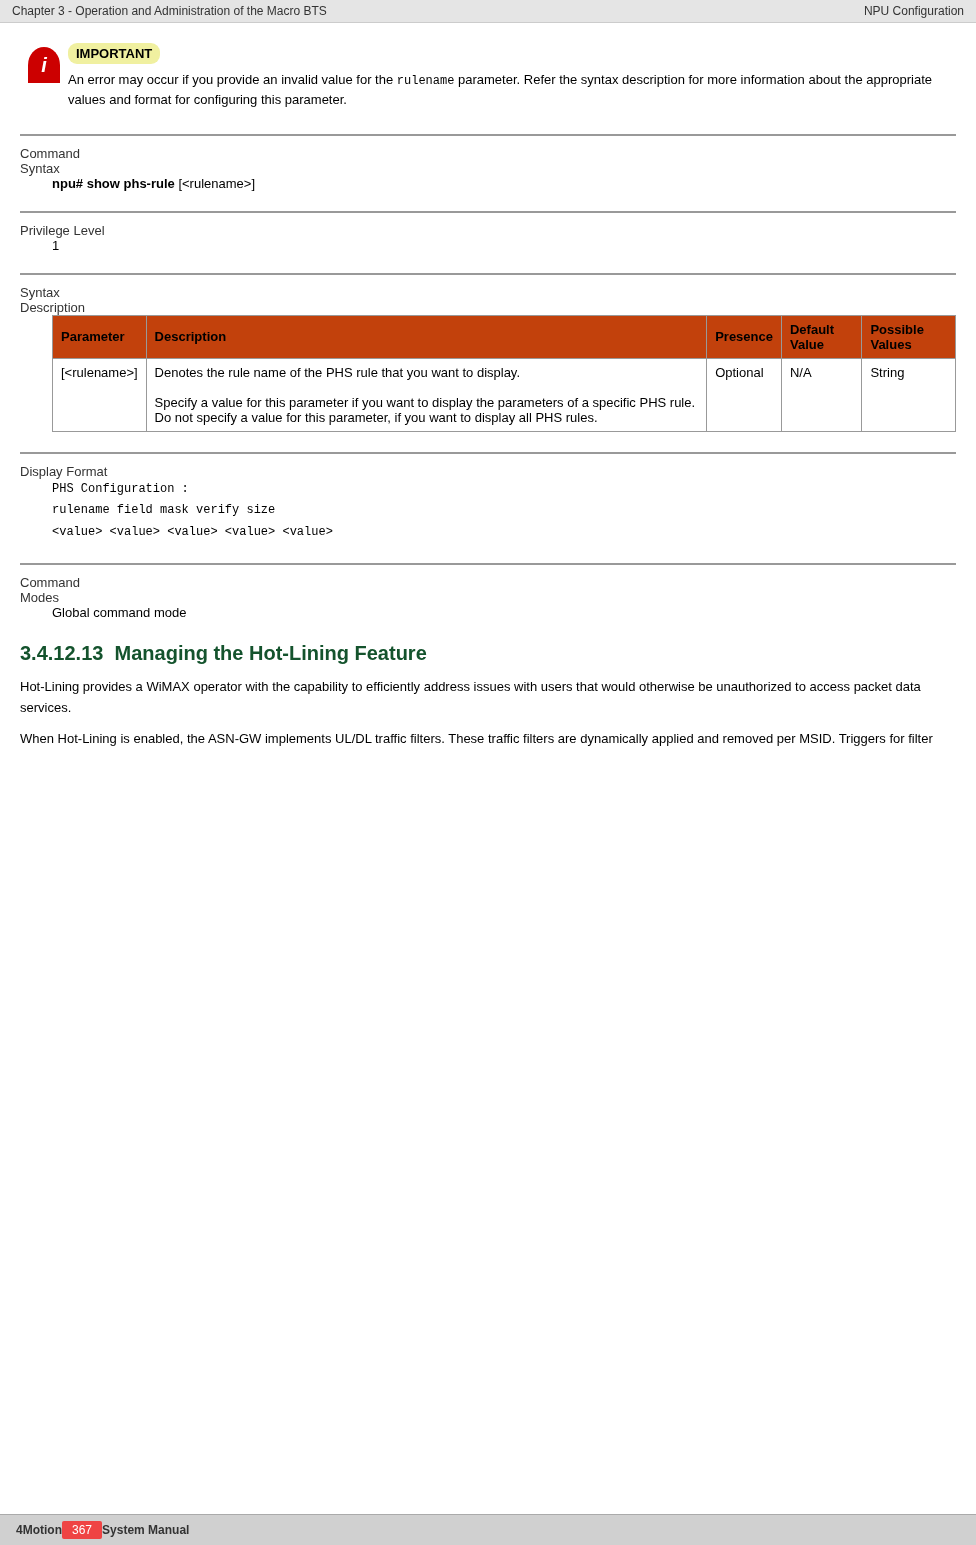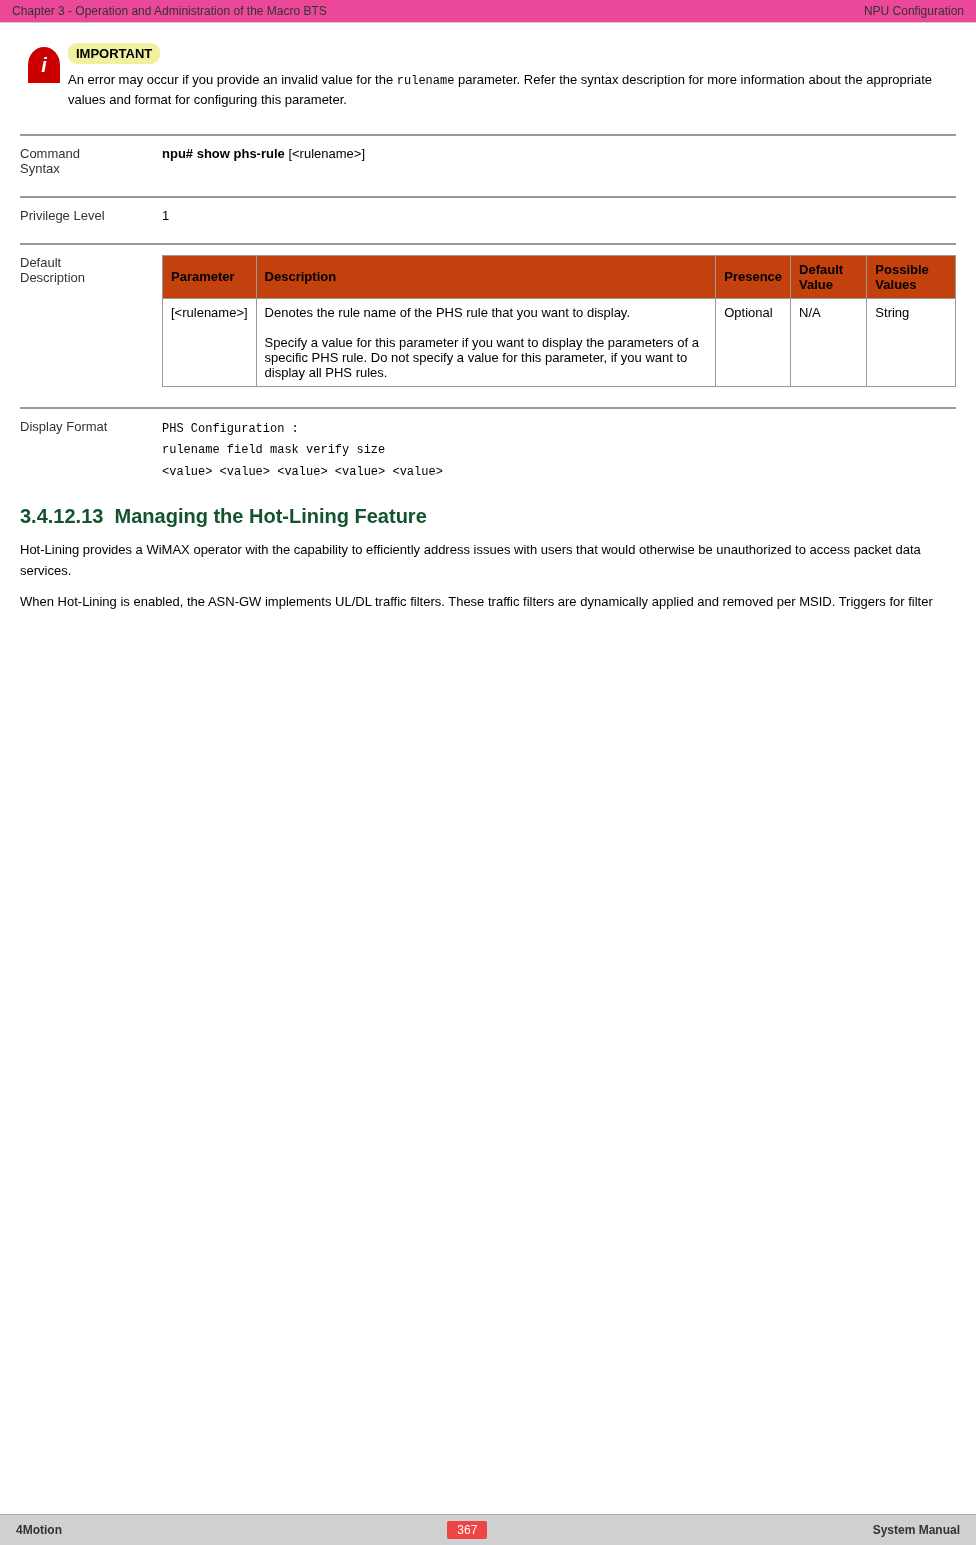--- a/index.html
+++ b/index.html
@@ -10,21 +10,21 @@
       background: #fff;
       width: 976px;
     }
 
     
     .header-bar {
       display: flex;
       justify-content: space-between;
       align-items: center;
       padding: 4px 12px;
-      background: #ec4899;
+      background: #e5e5e5;
       border-bottom: 1px solid #ccc;
     }
     .header-left {
       font-size: 12px;
       color: #333;
     }
     .header-right {
       font-size: 12px;
       color: #333;
     }
@@ -81,21 +81,21 @@
       line-height: 1.5;
     }
     .important-text code {
       font-family: 'Courier New', monospace;
       font-size: 12px;
     }
 
     
     .section-row {
       display: flex;
-      flex-direction: row;
+      flex-direction: column;
       border-top: 2px solid #999;
       padding-top: 10px;
       margin-bottom: 20px;
     }
     .section-label {
       width: 110px;
       flex-shrink: 0;
       font-size: 13px;
       font-weight: normal;
       color: #333;
@@ -144,21 +144,20 @@
 
     .body-text {
       font-size: 13px;
       line-height: 1.6;
       margin-bottom: 10px;
     }
 
     
     .footer-bar {
       display: flex;
-      justify-content: space-between;
       align-items: center;
       padding: 6px 16px;
       background: #d0d0d0;
       border-top: 1px solid #aaa;
       position: fixed;
       bottom: 0;
       width: 976px;
     }
     .footer-left {
       font-size: 12px;
@@ -227,21 +226,21 @@
       <div class="section-label">
         <span>Privilege Level</span>
       </div>
       <div class="section-content">
         <span class="privilege-value">1</span>
       </div>
     </div>
 
     <div class="section-row">
       <div class="section-label">
-        <span>Default Description</span>
+        <span>Syntax Description</span>
       </div>
       <div class="section-content">
         <table class="syntax-table">
           <thead>
             <tr>
               <th>Parameter</th>
               <th>Description</th>
               <th>Presence</th>
               <th>Default Value</th>
               <th>Possible Values</th>
@@ -270,20 +269,28 @@
       </div>
       <div class="section-content">
         <div class="display-format-code">
           <div>PHS Configuration :</div>
           <div>rulename field    mask   verify   size</div>
           <div>&lt;value&gt;  &lt;value&gt; &lt;value&gt; &lt;value&gt; &lt;value&gt;</div>
         </div>
       </div>
     </div>
 
+    <div class="section-row">
+      <div class="section-label">
+        <span>Command Modes</span>
+      </div>
+      <div class="section-content">
+        <span>Global command mode</span>
+      </div>
+    </div>
 
     <div class="section-heading">
       <span>3.4.12.13</span>&nbsp;&nbsp;<span>Managing the Hot-Lining Feature</span>
     </div>
 
     <p class="body-text">Hot-Lining provides a WiMAX operator with the capability to efficiently address issues with users that would otherwise be unauthorized to access packet data services.</p>
 
     <p class="body-text">When Hot-Lining is enabled, the ASN-GW implements UL/DL traffic filters. These traffic filters are dynamically applied and removed per MSID. Triggers for filter</p>
 
   </div>

